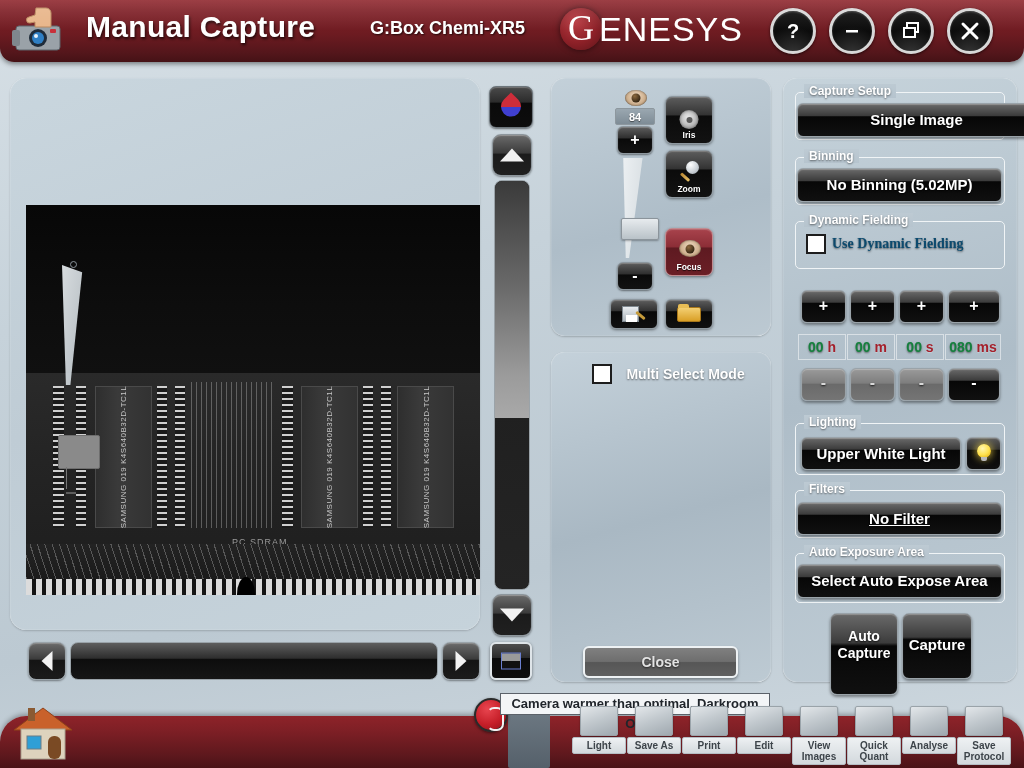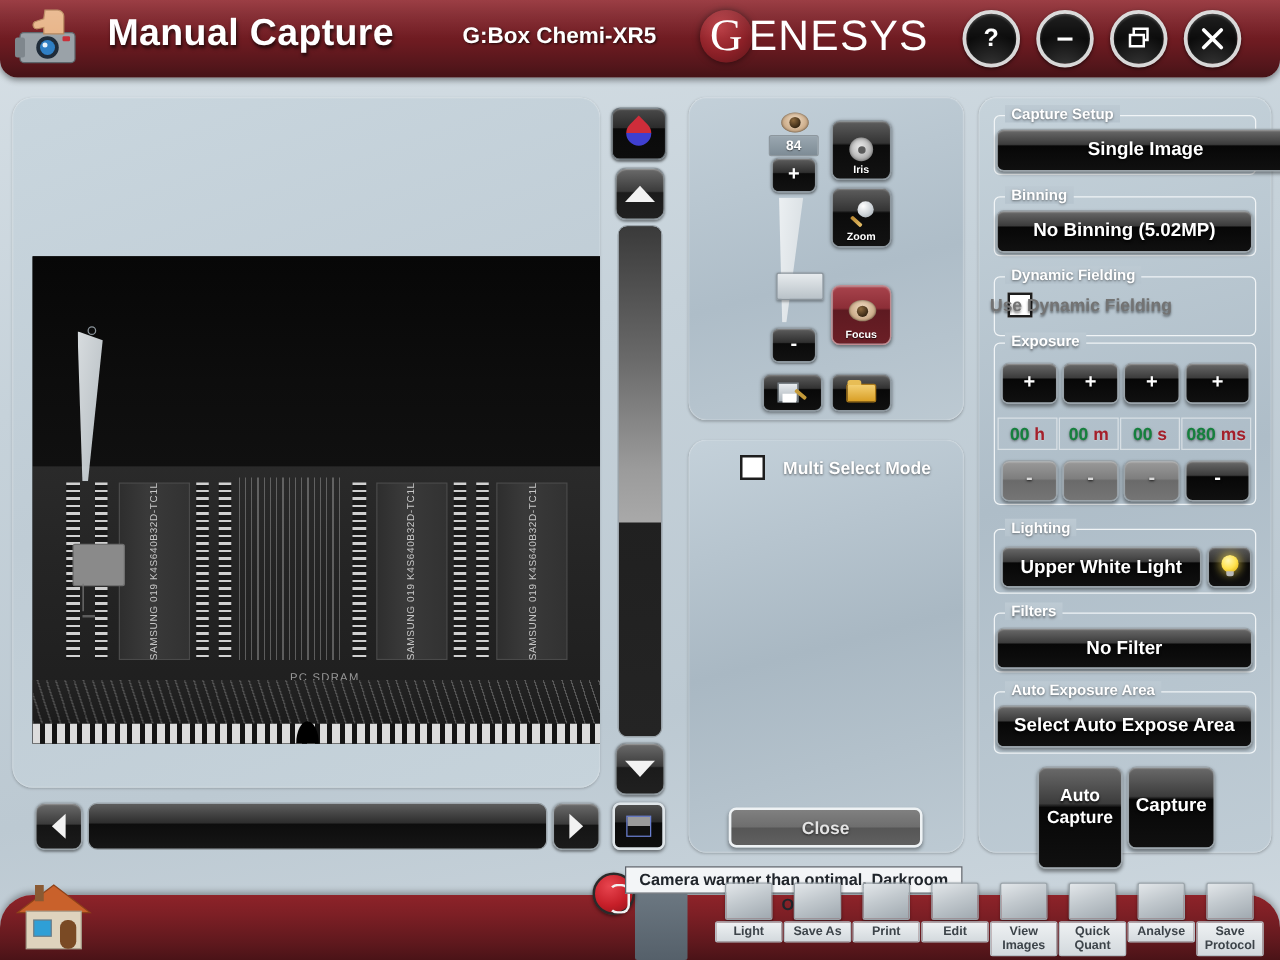--- a/index.html
+++ b/index.html
@@ -410,22 +410,23 @@
     background: linear-gradient(180deg,#9a9a9a 0%, #7e7e7e 45%, #6a6a6a 50%, #757575 100%);
     color:#d9d9d9;
   }
   #grp-capture{ left:12px; top:14px; width:210px; height:48px; }
   #btn-single{ left:797px; top:103px; width:239px; height:34px; font-size:15px; line-height:32px; }
   #grp-binning{ left:12px; top:79px; width:210px; height:48px; }
   #btn-binning{ left:797px; top:168px; width:205px; height:34px; font-size:15px; line-height:32px; }
   #grp-dyn{ left:12px; top:143px; width:210px; height:48px; }
   #dyn-check{ position:absolute; left:806px; top:234px; }
   #dyn-label{
-    position:absolute; left:792px; top:236px; color:#737373; font-size:14px; font-weight:bold;
+    position:absolute; left:832px; top:236px; color:#0c4a6e; font-size:14px; font-weight:bold;
     text-shadow: 0 1px 2px rgba(0,0,0,.55);
+    font-family: Liberation Serif, serif;
   }
   #grp-exposure{ left:12px; top:196px; width:210px; height:130px; }
   .exp-plus{
     position:absolute; top:290px; width:45px; height:33px; border-radius:6px;
     font-size:16px; line-height:30px;
   }
   .exp-minus{
     position:absolute; top:368px; width:45px; height:33px; border-radius:6px;
     font-size:16px; line-height:28px;
   }
@@ -449,21 +450,21 @@
     position:absolute; left:50%; top:6px; transform:translateX(-50%);
     width:14px; height:14px; border-radius:50%;
     background: radial-gradient(circle at 40% 32%, #fff7b0 0%, #ffe24f 50%, #d9a200 100%);
     box-shadow: 0 0 7px 2px rgba(255,225,80,.55);
   }
   .bulb:after{
     content:""; position:absolute; left:4px; top:13px; width:6px; height:4px;
     background:#b9b9b9; border-radius:0 0 2px 2px;
   }
   #grp-filters{ left:12px; top:412px; width:210px; height:48px; }
-  #btn-filter{ left:797px; top:502px; width:205px; height:33px; font-size:15px; line-height:31px; }
+  #btn-filter{ left:797px; top:502px; width:205px; height:33px; font-size:15px; line-height:31px;text-decoration:underline; }
   #grp-autoexp{ left:12px; top:475px; width:210px; height:50px; }
   #btn-autoexp{ left:797px; top:564px; width:205px; height:34px; font-size:15px; line-height:32px; }
   #btn-autocap{
     position:absolute; left:830px; top:613px; width:68px; height:82px; border-radius:7px;
     font-size:14px; line-height:17px; padding-top:14px;
   }
   #btn-capture{
     position:absolute; left:902px; top:613px; width:70px; height:66px; border-radius:7px;
     font-size:15px; line-height:62px;
   }
@@ -668,23 +669,20 @@
 <div id="right-panel">
   <div class="group" id="grp-capture">
     <span class="group-title">Capture Setup</span>
   </div>
   <div class="group" id="grp-binning">
     <span class="group-title">Binning</span>
   </div>
   <div class="group" id="grp-dyn">
     <span class="group-title">Dynamic Fielding</span>
   </div>
-  <div class="group" id="grp-exposure">
-    <span class="group-title">Exposure</span>
-  </div>
   <div class="group" id="grp-light">
     <span class="group-title">Lighting</span>
   </div>
   <div class="group" id="grp-filters">
     <span class="group-title">Filters</span>
   </div>
   <div class="group" id="grp-autoexp">
     <span class="group-title">Auto Exposure Area</span>
   </div>
 </div>

